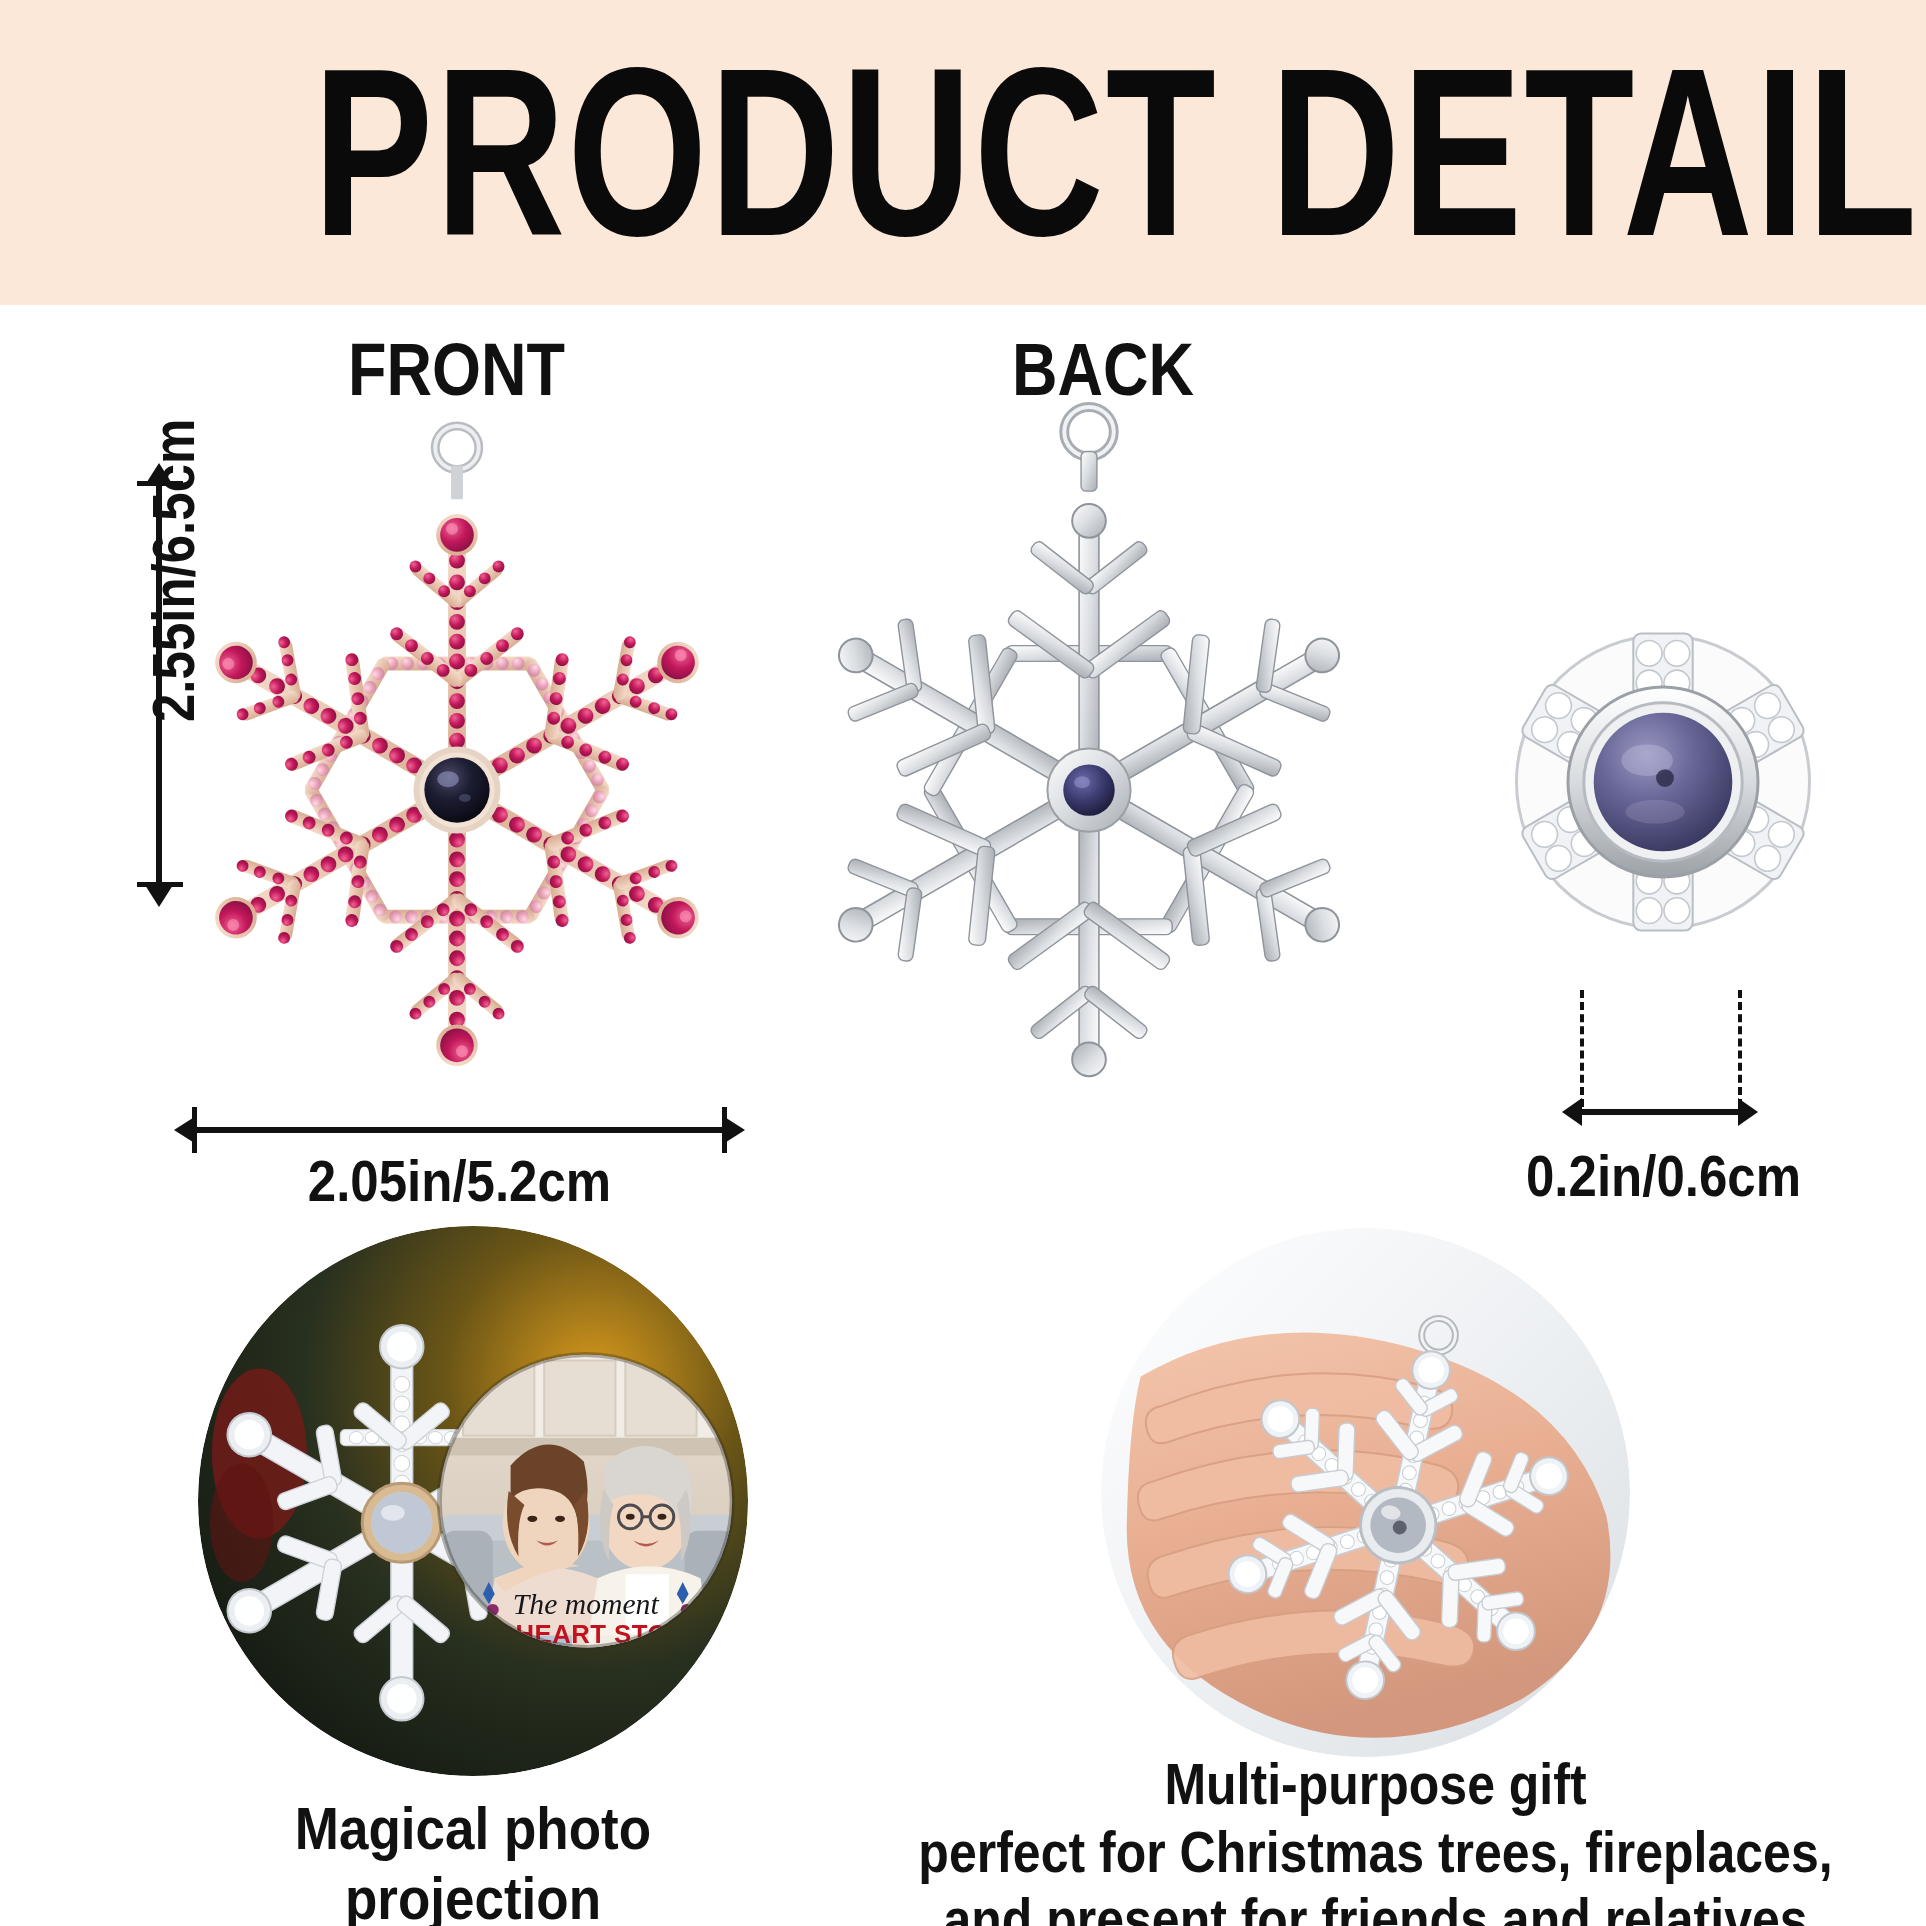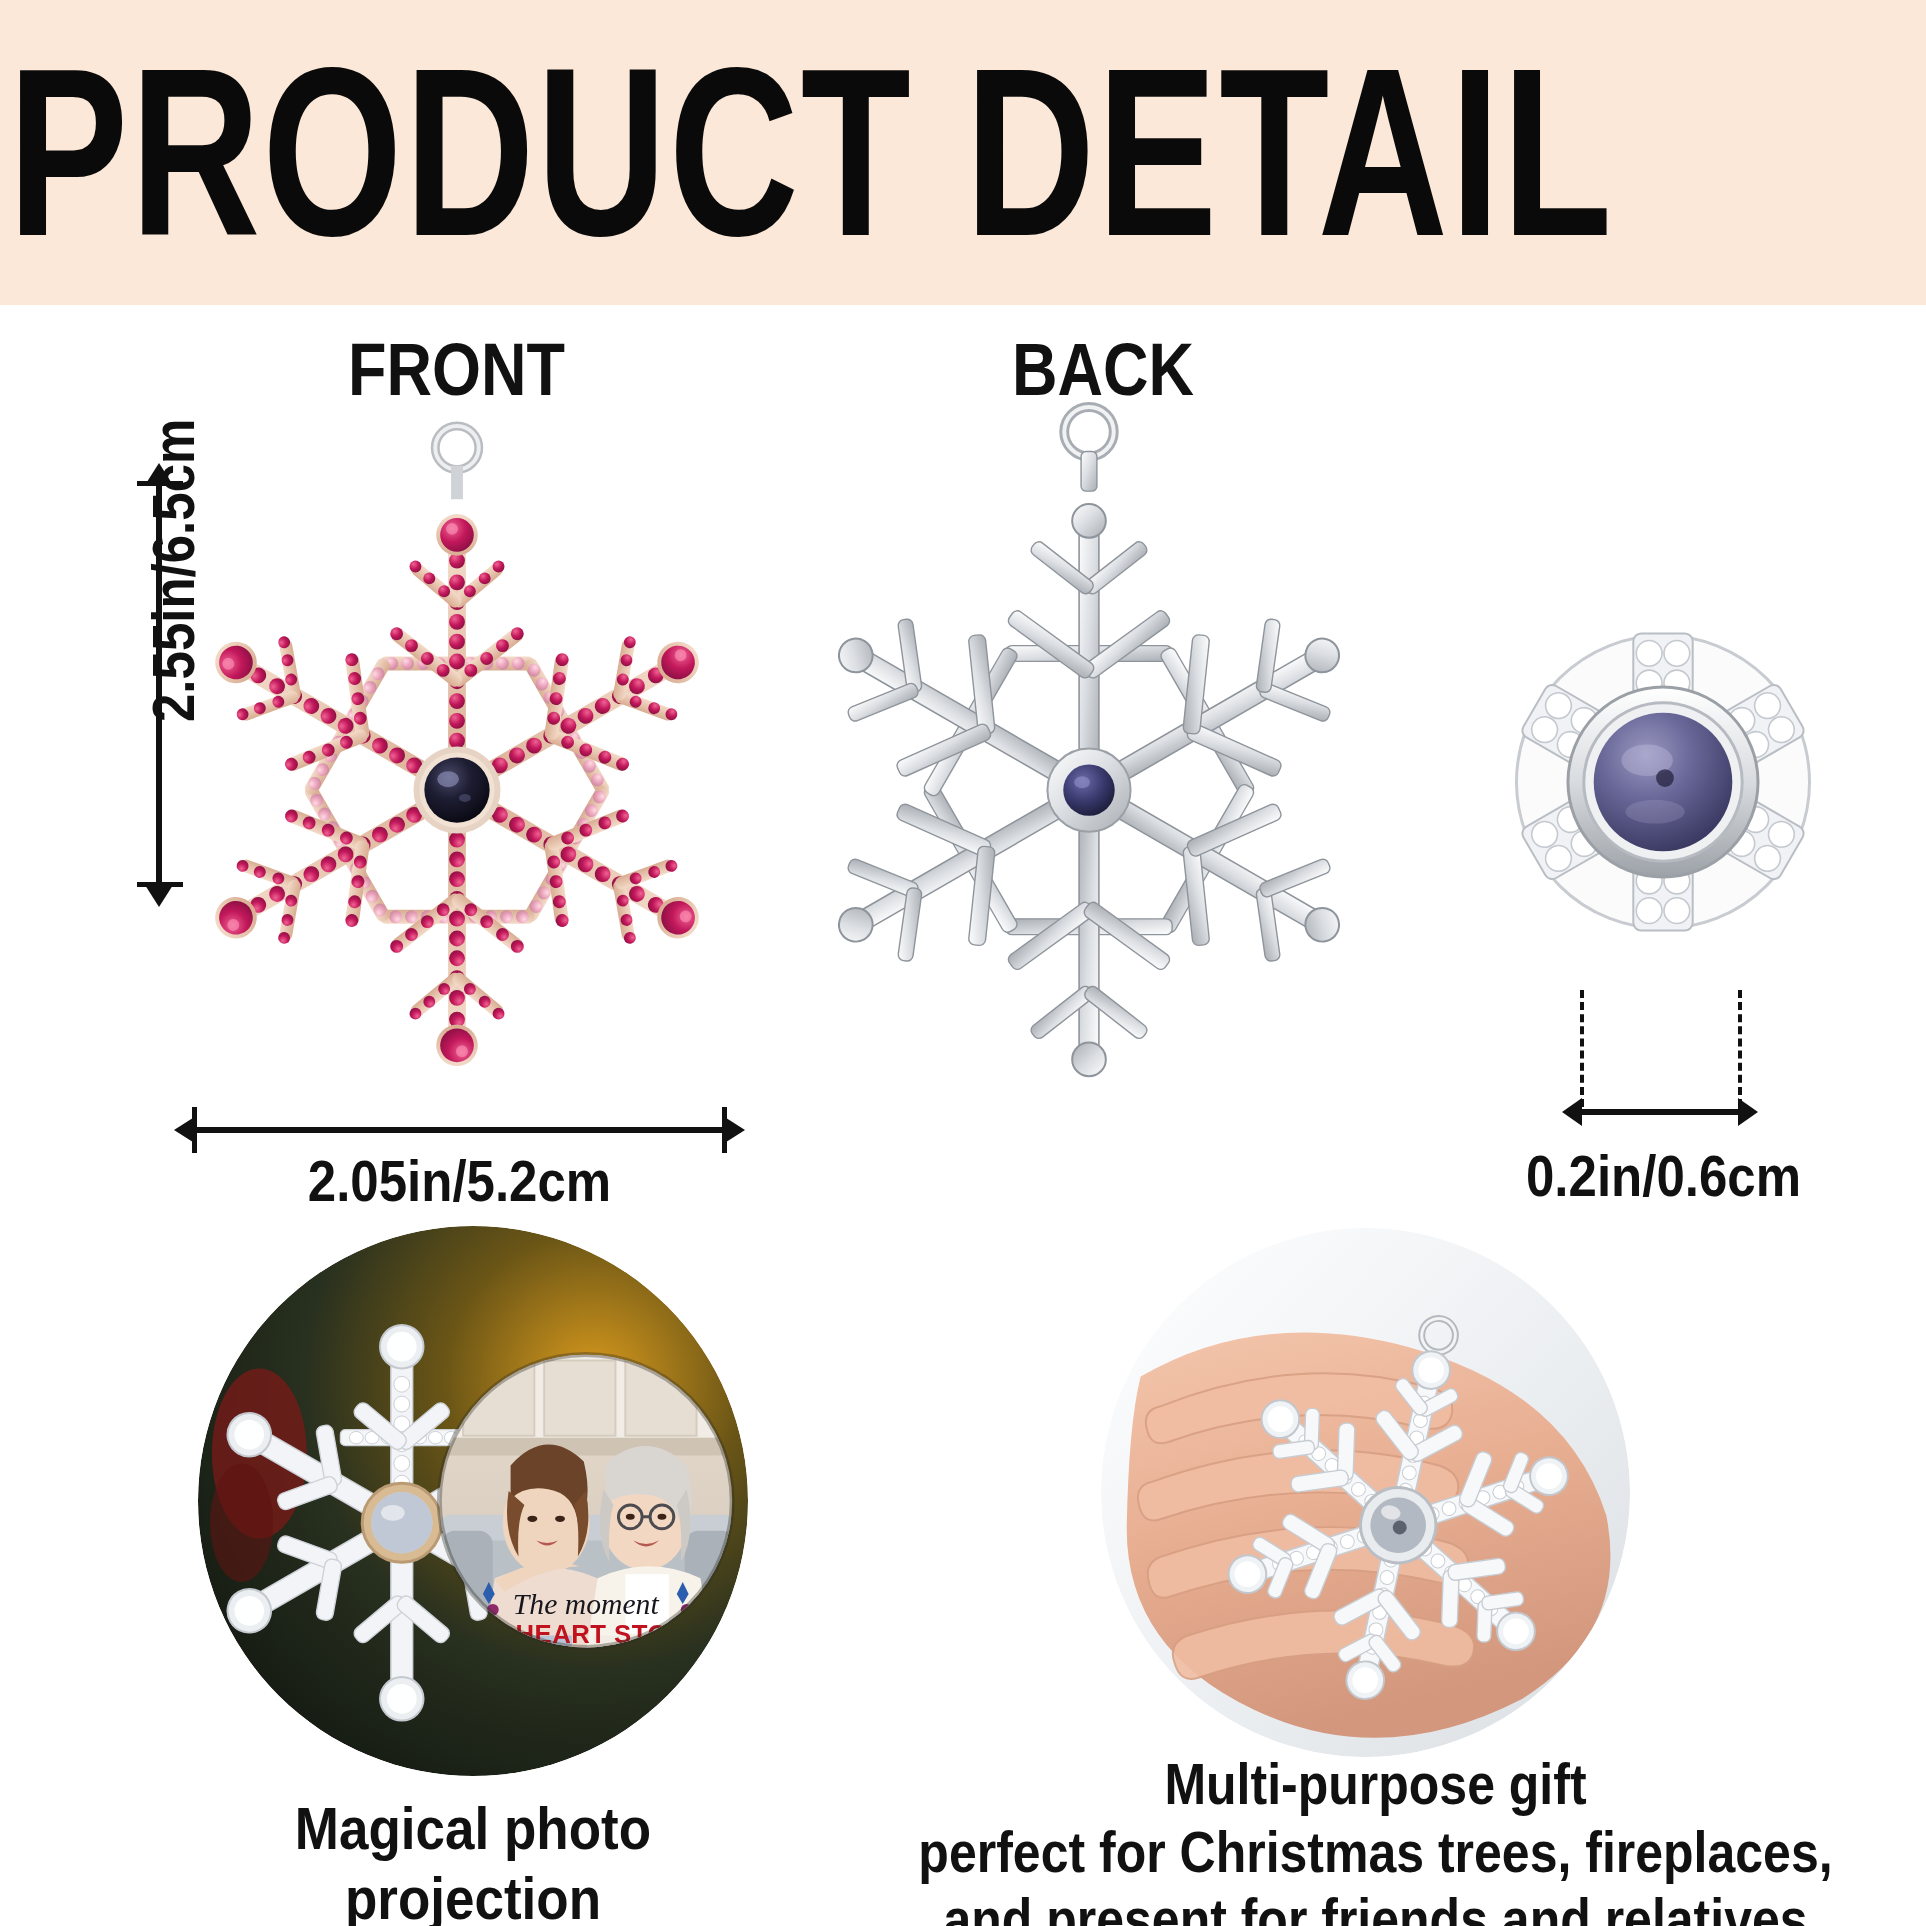--- a/index.html
+++ b/index.html
@@ -8,21 +8,21 @@
     background: #ffffff;
     font-family: "Liberation Sans", sans-serif;
     overflow: hidden;
   }
   #page { position: relative; width: 1927px; height: 1927px; background: #fff; }
 
   
   .header-band {
     position: absolute; left: 0; top: 0; width: 1927px; height: 305px;
     background: #fbe8d8;
-    display: flex; align-items: center; justify-content: flex-start;
+    display: flex; align-items: center; justify-content: flex-end;
   }
   .header-title {
     font-family: "Liberation Sans", sans-serif;
     font-weight: 700;
     font-size: 182px;
     letter-spacing: 2px;
     color: #0a0a0a;
     transform: scaleY(1.32) scaleX(0.99);
     transform-origin: center center;
     line-height: .9;

